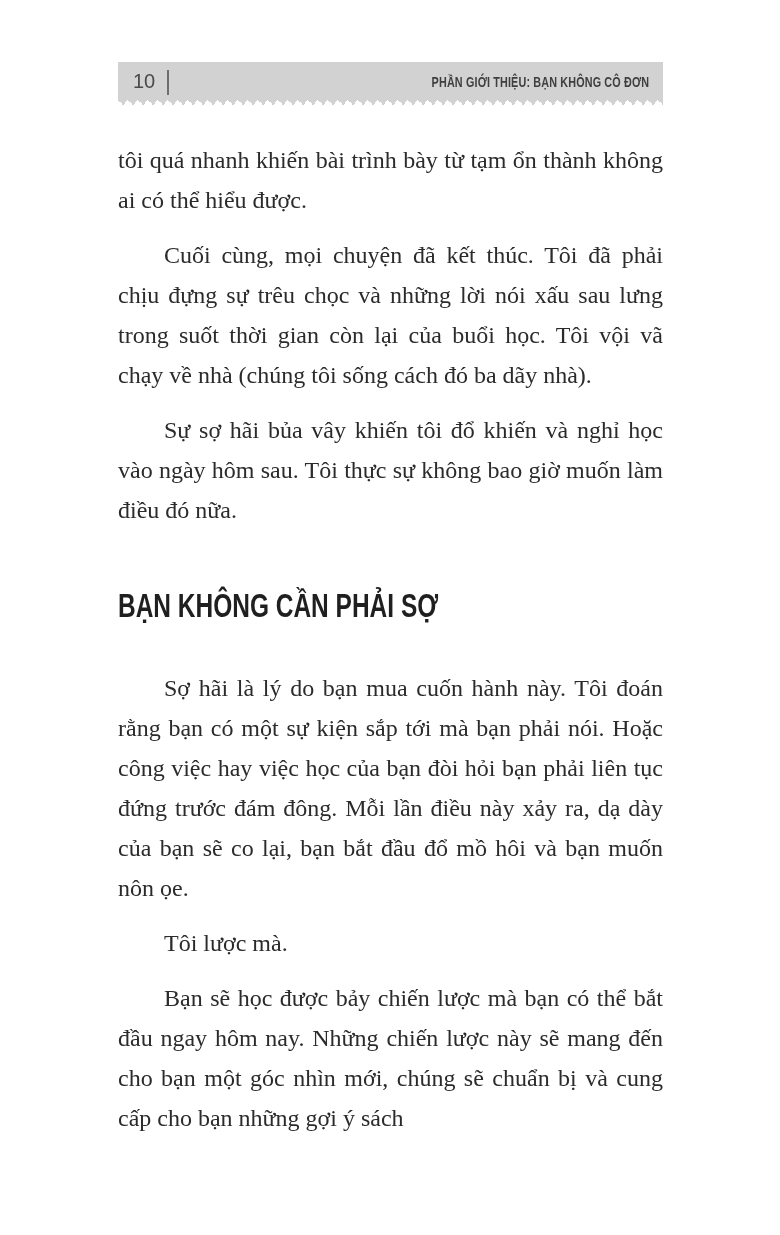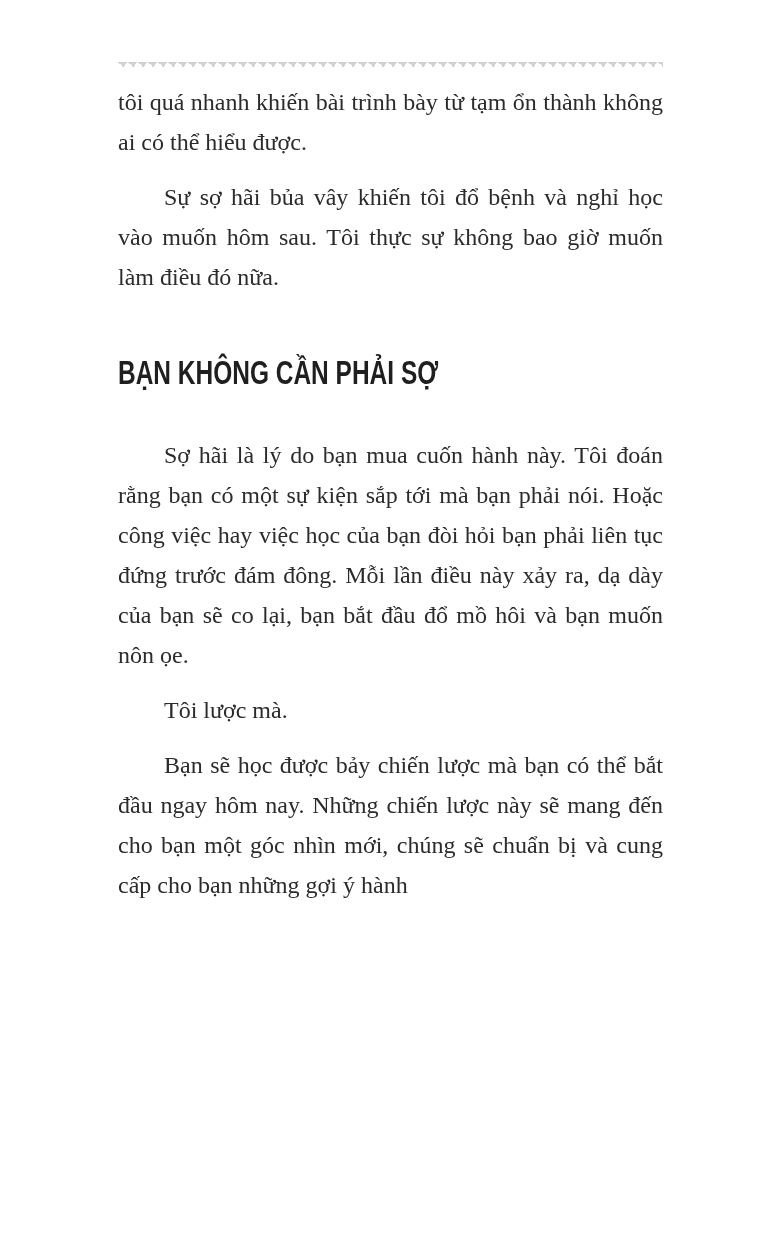--- a/index.html
+++ b/index.html
@@ -57,21 +57,21 @@
     transform: scaleX(0.72);
     transform-origin: right center;
   }
   
   .perforation {
     height: 5px;
     background: conic-gradient(from -45deg at 50% 100%, #d2d2d2 0deg 90deg, transparent 90deg) 0 0 / 10px 5px repeat-x;
   }
   
   .body-text {
-    margin-top: 15px;
+    margin-top: 35px;
     font-family: "Liberation Serif", "DejaVu Serif", serif;
     font-size: 24px;
     line-height: 40px;
     color: #2b2b2b;
     text-align: justify;
   }
   .body-text p {
     margin: 0 0 15px 0;
     text-indent: 46px;
   }
@@ -89,27 +89,33 @@
     transform-origin: left center;
     margin: 58px 0 46px 0;
   }
 </style>
 </head>
 <body>
 
 <div class="page">
   <div class="column">
 
+    <div class="header-bar">
+      <span class="page-num">10</span>
+      <span class="sep"></span>
+      <span class="running-title">PHẦN GIỚI THIỆU: BẠN KHÔNG CÔ ĐƠN</span>
+    </div>
     <div class="perforation"></div>
 
     <div class="body-text">
       <p class="no-indent">tôi quá nhanh khiến bài trình bày từ tạm ổn thành không ai có thể hiểu được.</p>
-      <p>Sự sợ hãi bủa vây khiến tôi đổ bệnh và nghỉ học vào muốn hôm sau. Tôi thực sự không bao giờ muốn làm điều đó nữa.</p>
+      <p>Cuối cùng, mọi chuyện đã kết thúc. Tôi đã phải chịu đựng sự trêu chọc và những lời nói xấu sau lưng trong suốt thời gian còn lại của buổi học. Tôi vội vã chạy về nhà (chúng tôi sống cách đó ba dãy nhà).</p>
+      <p>Sự sợ hãi bủa vây khiến tôi đổ khiến và nghỉ học vào ngày hôm sau. Tôi thực sự không bao giờ muốn làm điều đó nữa.</p>
 
       <div class="section-heading">BẠN KHÔNG CẦN PHẢI SỢ</div>
 
       <p>Sợ hãi là lý do bạn mua cuốn hành này. Tôi đoán rằng bạn có một sự kiện sắp tới mà bạn phải nói. Hoặc công việc hay việc học của bạn đòi hỏi bạn phải liên tục đứng trước đám đông. Mỗi lần điều này xảy ra, dạ dày của bạn sẽ co lại, bạn bắt đầu đổ mồ hôi và bạn muốn nôn ọe.</p>
       <p>Tôi lược mà.</p>
-      <p>Bạn sẽ học được bảy chiến lược mà bạn có thể bắt đầu ngay hôm nay. Những chiến lược này sẽ mang đến cho bạn một góc nhìn mới, chúng sẽ chuẩn bị và cung cấp cho bạn những gợi ý hành</p>
+      <p>Bạn sẽ học được bảy chiến lược mà bạn có thể bắt đầu ngay hôm nay. Những chiến lược này sẽ mang đến cho bạn một góc nhìn mới, chúng sẽ chuẩn bị và cung cấp cho bạn những gợi ý sách</p>
     </div>
 
   </div>
 </div>
 
 </body></html>

